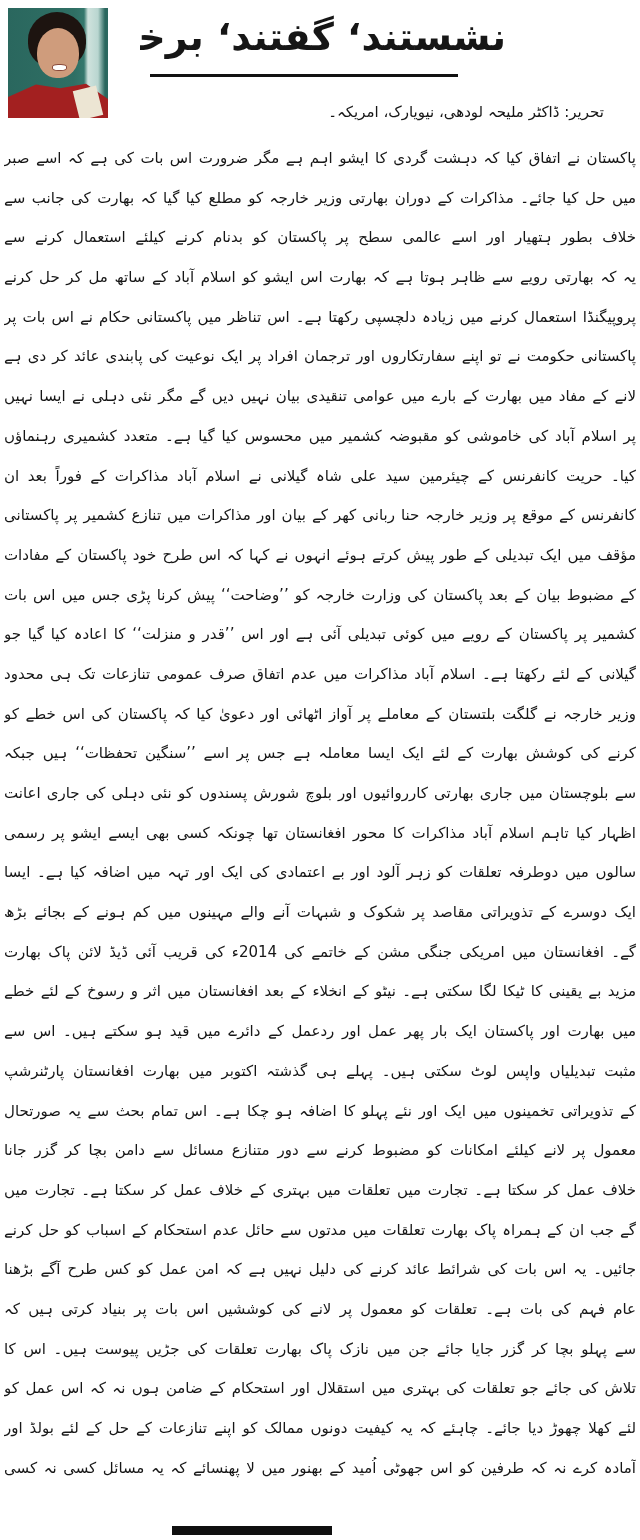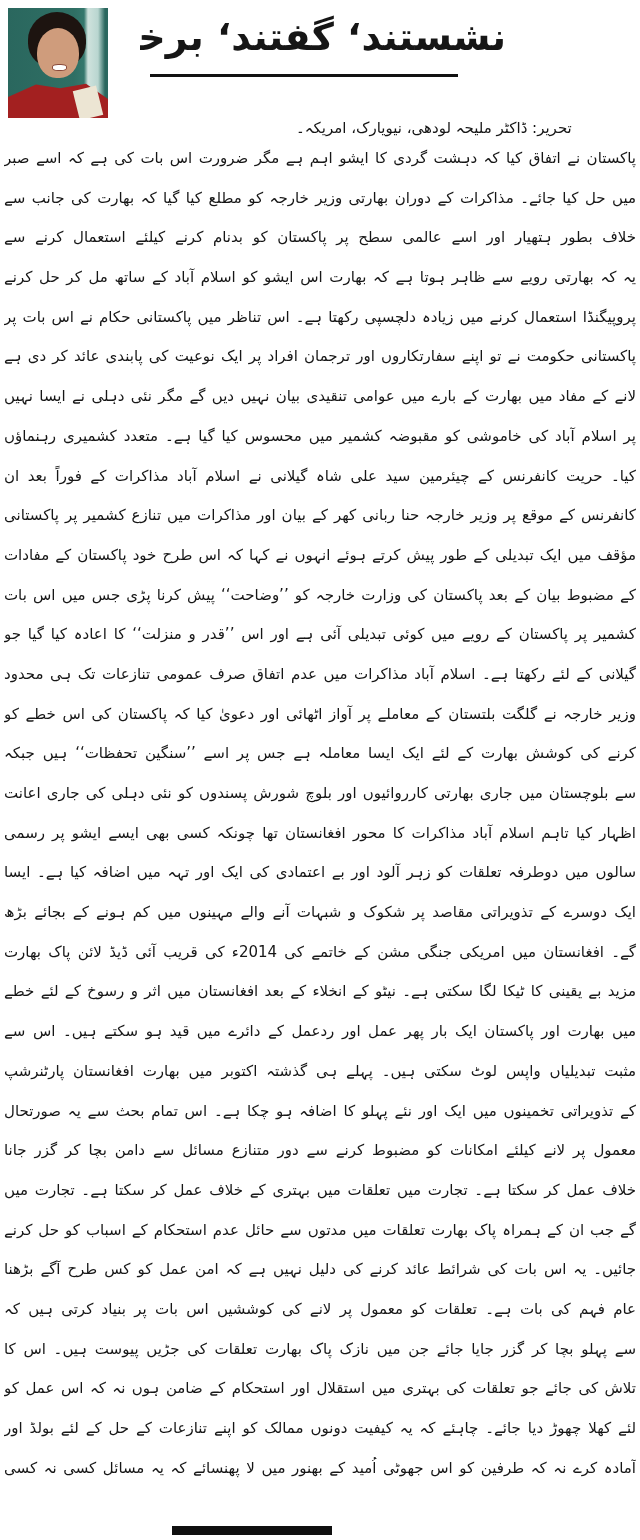--- a/index.html
+++ b/index.html
@@ -28,22 +28,22 @@
   
   .title {
     position:absolute; left:140px; top:6px; width:366px; height:62px;
     direction:rtl; text-align:center; font-weight:bold; font-size:38px; line-height:62px;
     white-space:nowrap; overflow:hidden;
   }
   .title-underline { position:absolute; left:150px; top:74px; width:308px; height:3px; background:#111; }
 
   
   .byline {
-    position:absolute; right:4px; top:112px; width:340px; height:32px;
-    direction:rtl; text-align:left; font-size:15px; line-height:32px; white-space:nowrap; overflow:hidden;
+    position:absolute; right:4px; top:96px; width:340px; height:32px;
+    direction:rtl; text-align:center; font-size:15px; line-height:32px; white-space:nowrap; overflow:hidden;
   }
 
   
   .body {
     position:absolute; left:4px; right:4px; top:139px;
     direction:rtl;
   }
   .body-line {
     height:39.7px; overflow:hidden;
     font-size:15px; line-height:39.7px;

